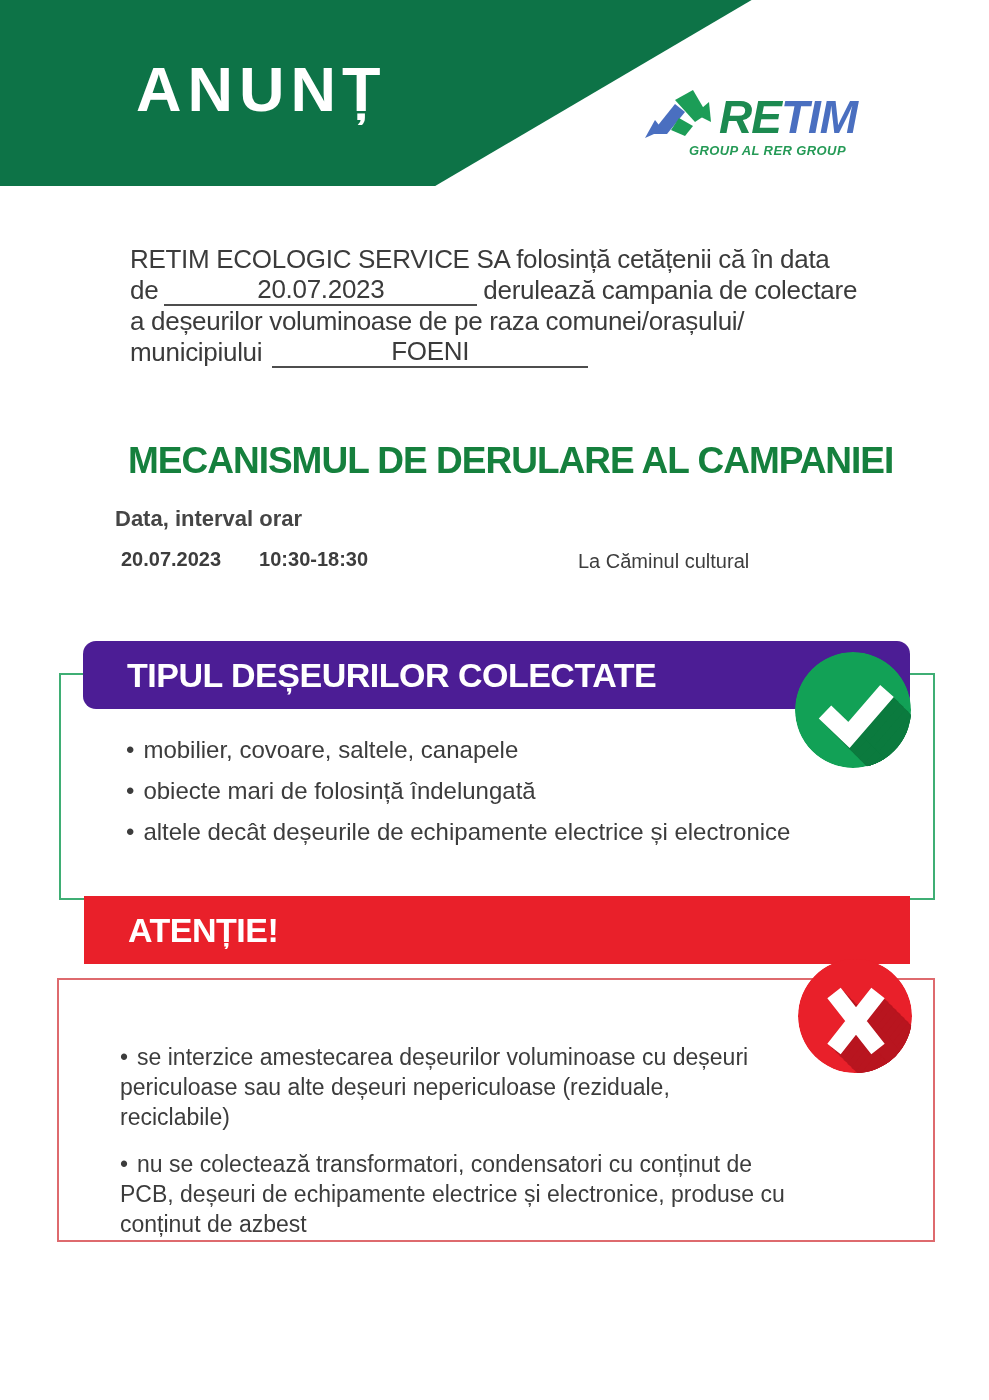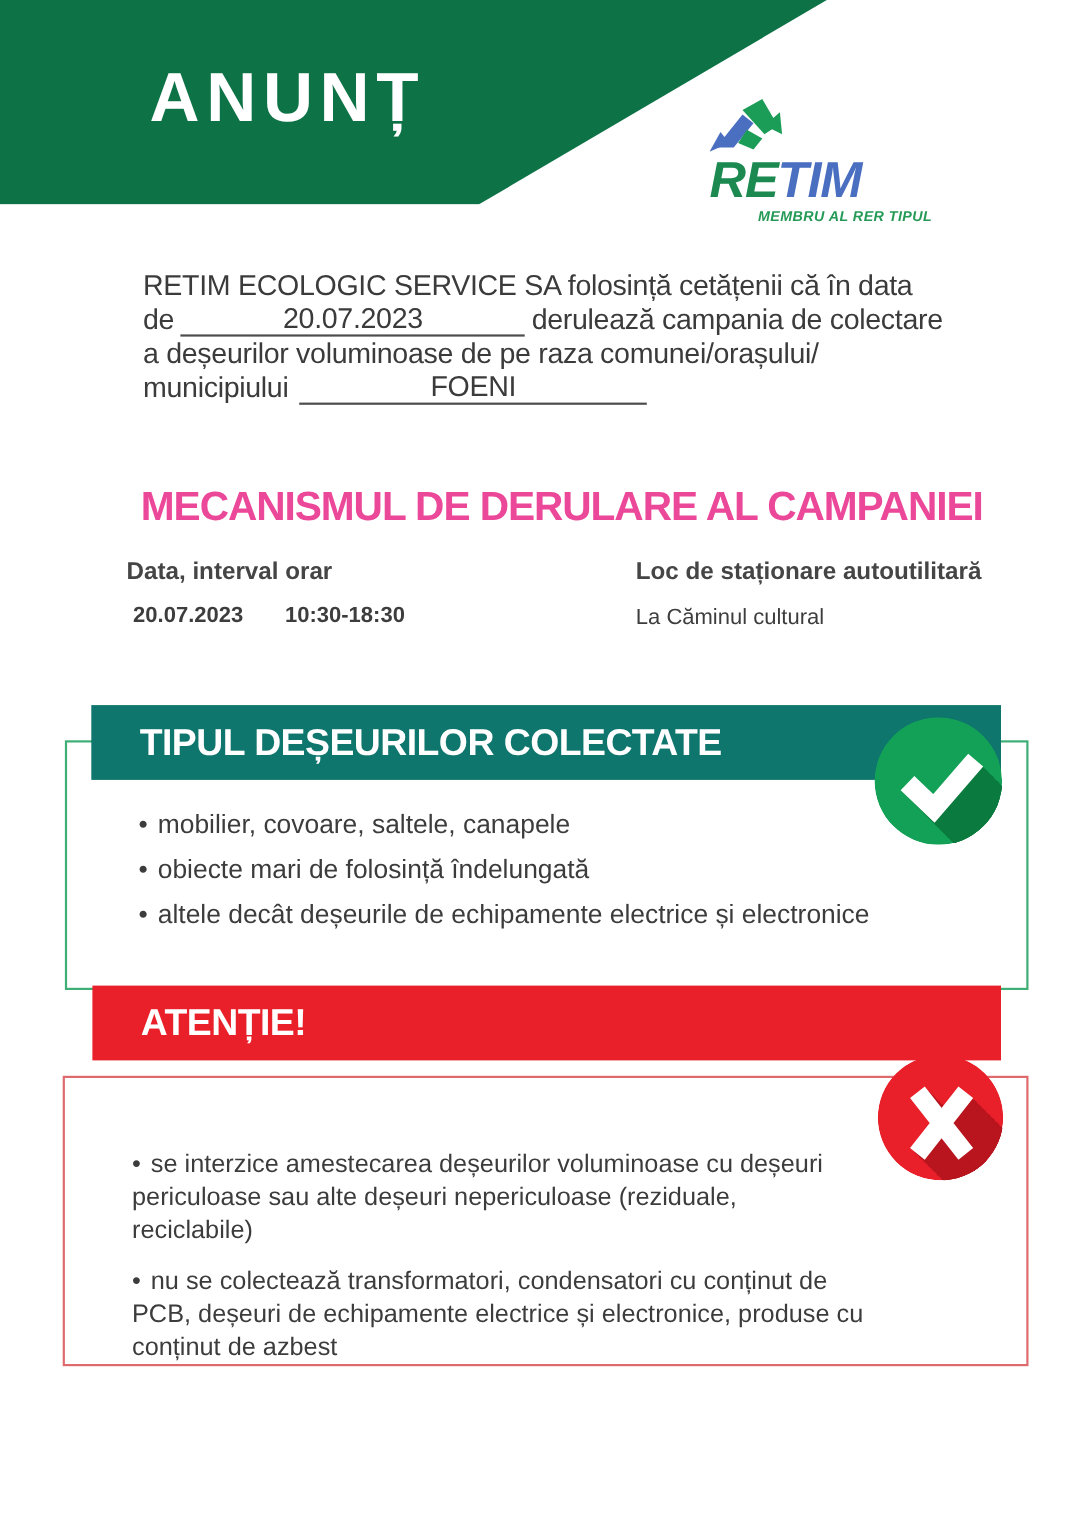--- a/index.html
+++ b/index.html
@@ -10,21 +10,21 @@
   
   .header-shape{
     position:absolute;left:0;top:0;width:989px;height:186px;background:#0d7347;
     clip-path:polygon(0 0,76% 0,44% 100%,0 100%);
   }
   .page-title{
     position:absolute;left:136px;top:58px;color:#ffffff;font-weight:bold;
     font-size:63px;letter-spacing:6px;line-height:63px;
   }
   .brand{position:absolute;left:645px;top:88px;width:250px;}
-  .brand-row{display:flex;align-items:flex-start;flex-direction:column;}
+  .brand-row{display:flex;align-items:flex-end;}
   .brand-icon{width:72px;height:52px;margin-right:2px;}
   .brand-word{font-size:46px;font-weight:bold;font-style:italic;line-height:46px;letter-spacing:-1px;}
   .brand-re{color:#1c8a50;}
   .brand-tim{color:#4a6fc0;}
   .brand-tagline{
     margin-top:3px;margin-left:44px;color:#259a56;font-size:13px;font-weight:bold;
     font-style:italic;letter-spacing:.4px;
   }
   
   .intro{
@@ -33,38 +33,38 @@
   }
   .blank{
     display:inline-block;border-bottom:2px solid #4d4d4d;text-align:center;
     line-height:29px;vertical-align:bottom;
   }
   .blank.date{width:313px;margin:0 6px;}
   .blank.city{width:316px;margin-left:10px;}
   
   .mech-heading{
     position:absolute;left:128px;top:440px;font-size:37px;font-weight:bold;
-    color:#ec4899;letter-spacing:-1px;white-space:nowrap;
+    color:#15803d;letter-spacing:-1px;white-space:nowrap;
   }
   .col-label{position:absolute;top:506px;font-size:22px;font-weight:bold;color:#454545;}
   .col-label.c1{left:115px;}
   .col-label.c2{left:578px;}
   .col-values{position:absolute;top:548px;font-size:20px;color:#3d3d3d;}
   .col-values.c1{left:121px;font-weight:bold;}
   .col-values.c1 .v2{margin-left:38px;}
   .col-values.c2{left:578px;top:550px;font-weight:normal;}
   
   .outline-box{position:absolute;background:#fff;z-index:1;}
   .outline-box.green{left:59px;top:673px;width:872px;height:223px;border:2px solid #3fae74;}
   .outline-box.red{left:57px;top:978px;width:874px;height:260px;border:2px solid #de6a6e;}
   .section-banner{
     position:absolute;z-index:2;display:flex;align-items:center;padding-left:44px;
     box-sizing:border-box;color:#fff;font-weight:bold;font-size:34px;letter-spacing:-.5px;
   }
-  .section-banner.green{left:83px;top:641px;width:827px;height:68px;background:#0f766e;}
+  .section-banner.green{left:83px;top:641px;width:827px;height:68px;background:#4c1d95;border-radius:13px;}
   .section-banner.red{left:84px;top:896px;width:826px;height:68px;background:#e9202a;}
   .badge{position:absolute;z-index:3;}
   .badge.green{left:794px;top:650px;}
   .badge.red{left:798px;top:959px;}
   
   .bullets{position:absolute;z-index:4;color:#3c3c3c;}
   .bullets .item::before{content:"\2022";margin-right:9px;}
   .bullets.green-list{left:126px;top:737px;width:800px;font-size:24px;line-height:26px;}
   .bullets.green-list .item{margin-bottom:15px;}
   .bullets.red-list{left:120px;top:1042px;width:665px;font-size:23px;line-height:30px;}
@@ -82,34 +82,33 @@
     <div class="brand-row">
       <svg class="brand-icon" viewBox="0 0 72 52">
         <path d="M6,46 L30,16 L40,24 L22,46 Z" fill="#4a6fc0"></path>
         <path d="M0,50 L18,42 L10,32 Z" fill="#4a6fc0"></path>
         <path d="M30,12 L48,2 L62,26 L50,34 Z" fill="#1c9d57"></path>
         <path d="M66,34 L64,14 L50,26 Z" fill="#1c9d57"></path>
         <path d="M34,30 L48,38 L40,48 L26,42 Z" fill="#1c9d57"></path>
       </svg>
       <div class="brand-word"><span class="brand-re">RE</span><span class="brand-tim">TIM</span></div>
     </div>
-    <div class="brand-tagline">MEMBRU AL RER TIPUL</div>
+    <div class="brand-tagline">GROUP AL RER GROUP</div>
   </div>
 
   <div class="intro">
     <div>RETIM ECOLOGIC SERVICE SA folosință cetățenii că în data</div>
     <div><span>de</span><span class="blank date">20.07.2023</span><span>derulează campania de colectare</span></div>
     <div>a deșeurilor voluminoase de pe raza comunei/orașului/</div>
     <div><span>municipiului</span><span class="blank city">FOENI</span></div>
   </div>
 
   <div class="mech-heading">MECANISMUL DE DERULARE AL CAMPANIEI</div>
 
   <div class="col-label c1">Data, interval orar</div>
-  <div class="col-label c2">Loc de staționare autoutilitară</div>
   <div class="col-values c1"><span class="v1">20.07.2023</span><span class="v2">10:30-18:30</span></div>
   <div class="col-values c2">La Căminul cultural</div>
 
   <div class="outline-box green"></div>
   <div class="section-banner green">
     <span>TIPUL DEȘEURILOR COLECTATE</span>
   </div>
   <svg class="badge green" width="118" height="122" viewBox="0 0 118 122">
     <defs>
       <clipPath id="gclip">

